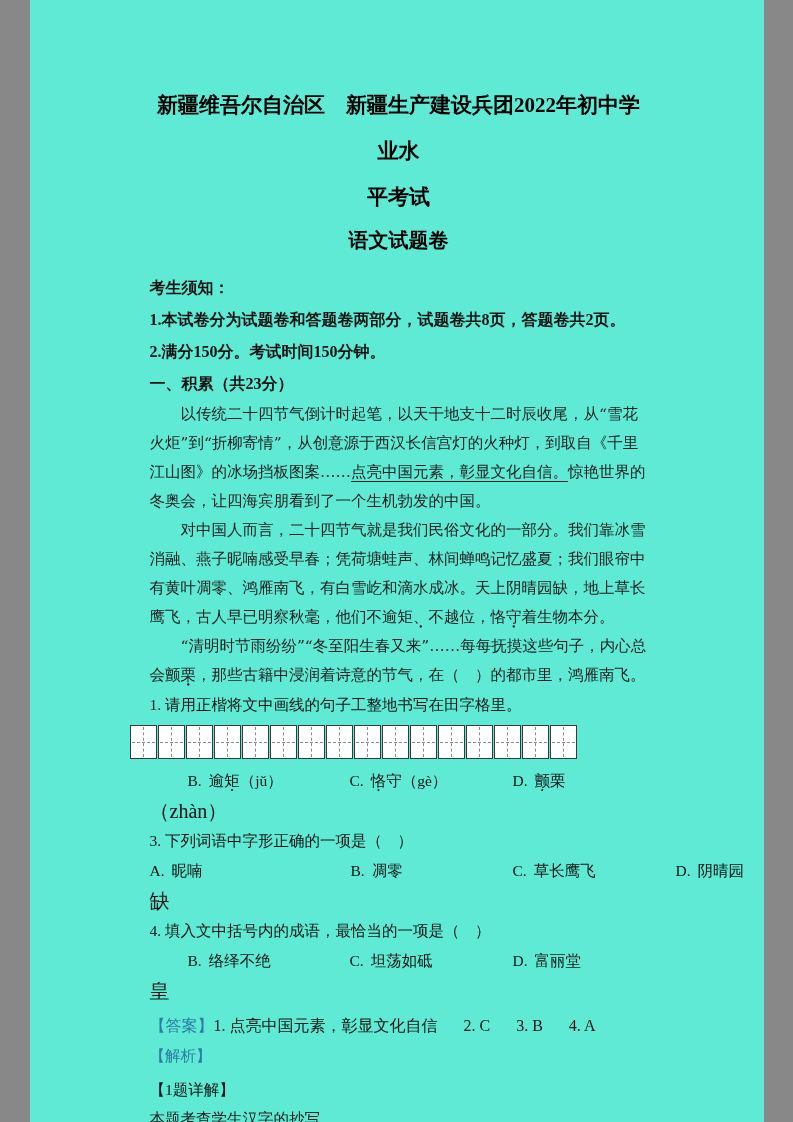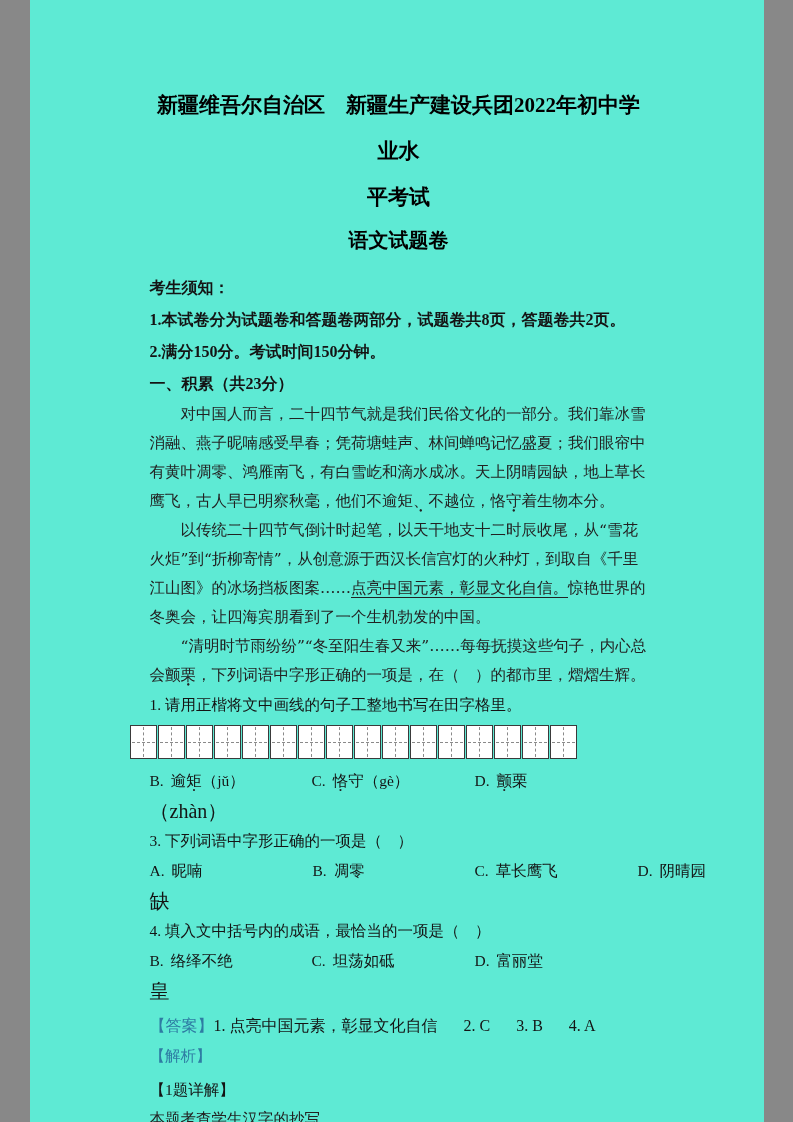--- a/index.html
+++ b/index.html
@@ -24,21 +24,21 @@
   .ul-seg{text-decoration:underline;text-underline-offset:4px;}
   .em-dot{position:relative;}
   .em-dot::after{
     content:"•";position:absolute;left:50%;transform:translateX(-50%);
     bottom:-0.62em;font-size:0.55em;color:#222;line-height:1;
   }
   
   .q{font-size:15.5px;line-height:30px;margin:0;}
   .opt-row{display:flex;font-size:15.5px;line-height:30px;}
   .opt{flex:0 0 163px;}
-  .opt.opt-b{flex:0 0 162px;}
+  .opt.opt-b{flex:0 0 162px;margin-left:38px;}
   .opt.opt-d{flex:1 1 auto;white-space:nowrap;}
   .opt-label{margin-right:7px;}
   .overflow-line{font-size:20px;line-height:30px;}
   
   .tz-grid{display:flex;gap:1px;margin:5px 0 7px -20px;}
   .tz-cell{
     width:25px;height:32px;border:1.5px solid #3a3a3a;position:relative;
     background:#fff;box-sizing:content-box;flex:0 0 auto;
   }
   .tz-cell::before{content:"";position:absolute;left:50%;top:1px;bottom:1px;border-left:1px dashed #8a8a8a;}
@@ -63,23 +63,23 @@
   <div class="subtitle">语文试题卷</div>
 
   <div class="notice">
     <div>考生须知：</div>
     <div>1.本试卷分为试题卷和答题卷两部分，试题卷共8页，答题卷共2页。</div>
     <div>2.满分150分。考试时间150分钟。</div>
     <div class="section-heading">一、积累（共23分）</div>
   </div>
 
   <div class="passage">
+    <p><span>以传统二十四节气倒计时起笔，以天干地支十二时辰收尾，从“雪花火炬”到“折柳寄情”，从创意源于西汉长信宫灯的火种灯，到取自《千里江山图》的冰场挡板图案……</span><span class="ul-seg">点亮中国元素，彰显文化自信。</span><span>惊艳世界的冬奥会，让四海宾朋看到了一个生机勃发的中国。</span></p>
     <p><span>对中国人而言，二十四节气就是我们民俗文化的一部分。我们靠冰雪消融、燕子昵喃感受早春；凭荷塘蛙声、林间蝉鸣记忆盛夏；我们眼帘中有黄叶凋零、鸿雁南飞，有白雪屹和滴水成冰。天上阴晴园缺，地上草长鹰飞，古人早已明察秋毫，他们不逾</span><span class="em-dot">矩</span><span>、不越位，</span><span class="em-dot">恪</span><span>守着生物本分。</span></p>
-    <p><span>以传统二十四节气倒计时起笔，以天干地支十二时辰收尾，从“雪花火炬”到“折柳寄情”，从创意源于西汉长信宫灯的火种灯，到取自《千里江山图》的冰场挡板图案……</span><span class="ul-seg">点亮中国元素，彰显文化自信。</span><span>惊艳世界的冬奥会，让四海宾朋看到了一个生机勃发的中国。</span></p>
-    <p><span>“清明时节雨纷纷”“冬至阳生春又来”……每每抚摸这些句子，内心总会</span><span class="em-dot">颤</span><span>栗，下列词语中字形正确的一项是，在（　）的都市里，熠熠生辉。</span></p>
+    <p><span>“清明时节雨纷纷”“冬至阳生春又来”……每每抚摸这些句子，内心总会</span><span class="em-dot">颤</span><span>栗，那些古籍中浸润着诗意的节气，在（　）的都市里，鸿雁南飞。</span></p>
   </div>
 
   <p class="q">1. 请用正楷将文中画线的句子工整地书写在田字格里。</p>
 
   <div class="tz-grid">
       <div class="tz-cell"></div>
       <div class="tz-cell"></div>
       <div class="tz-cell"></div>
       <div class="tz-cell"></div>
       <div class="tz-cell"></div>

